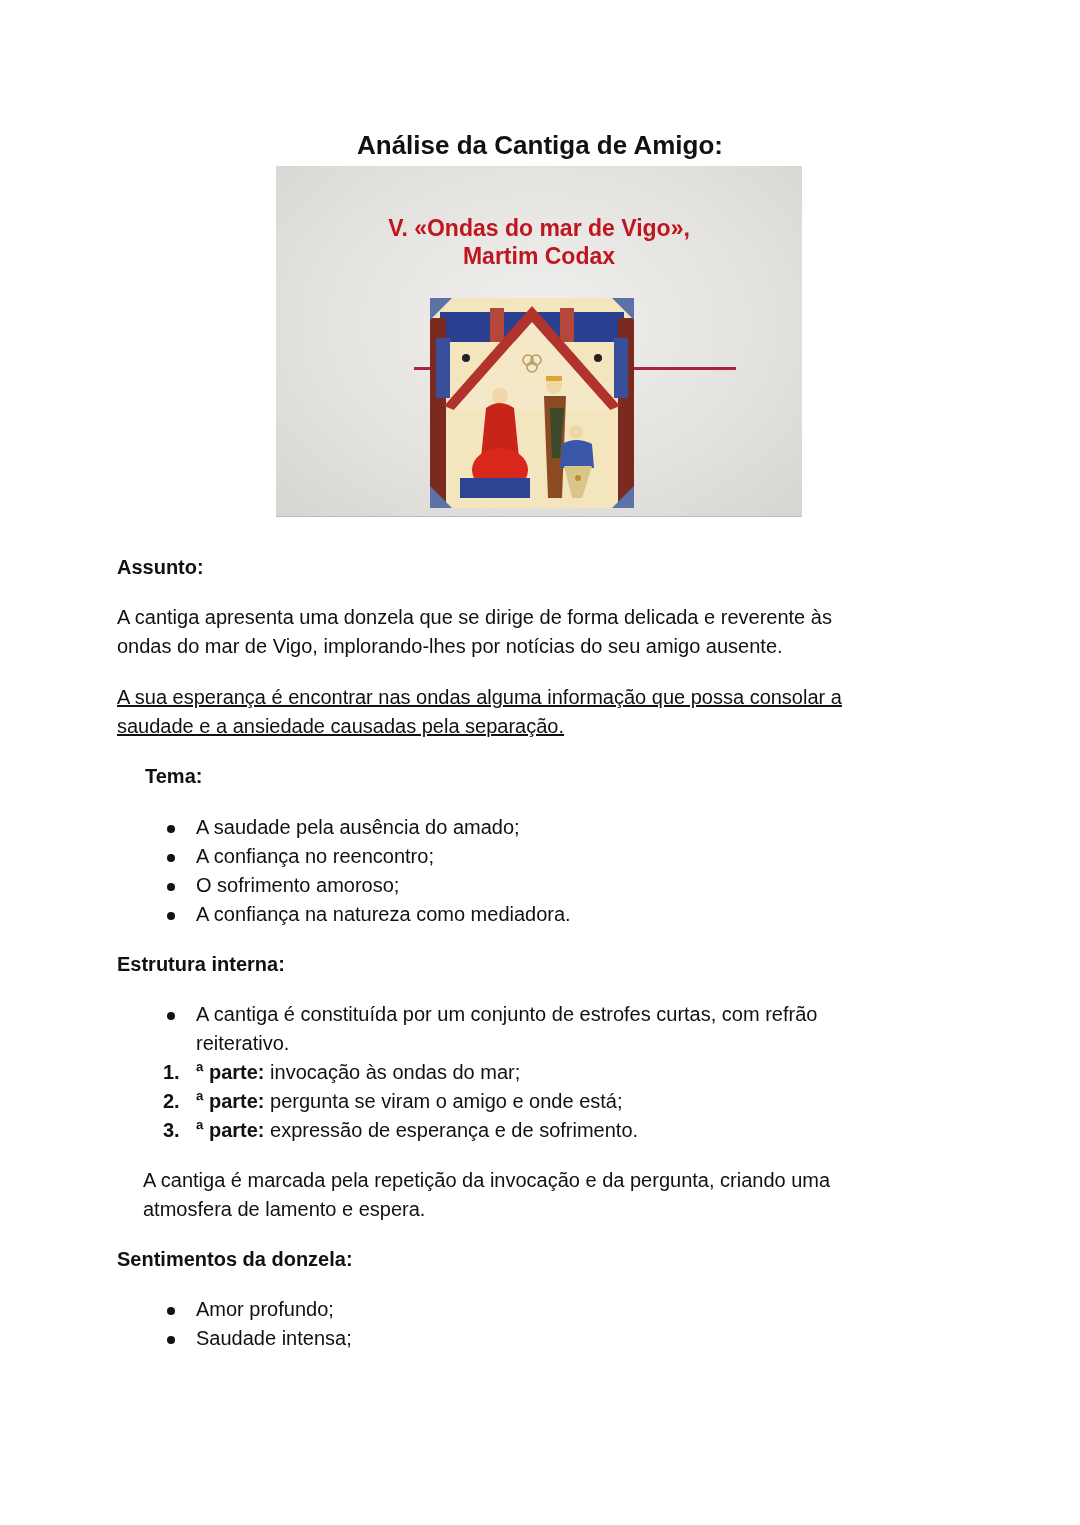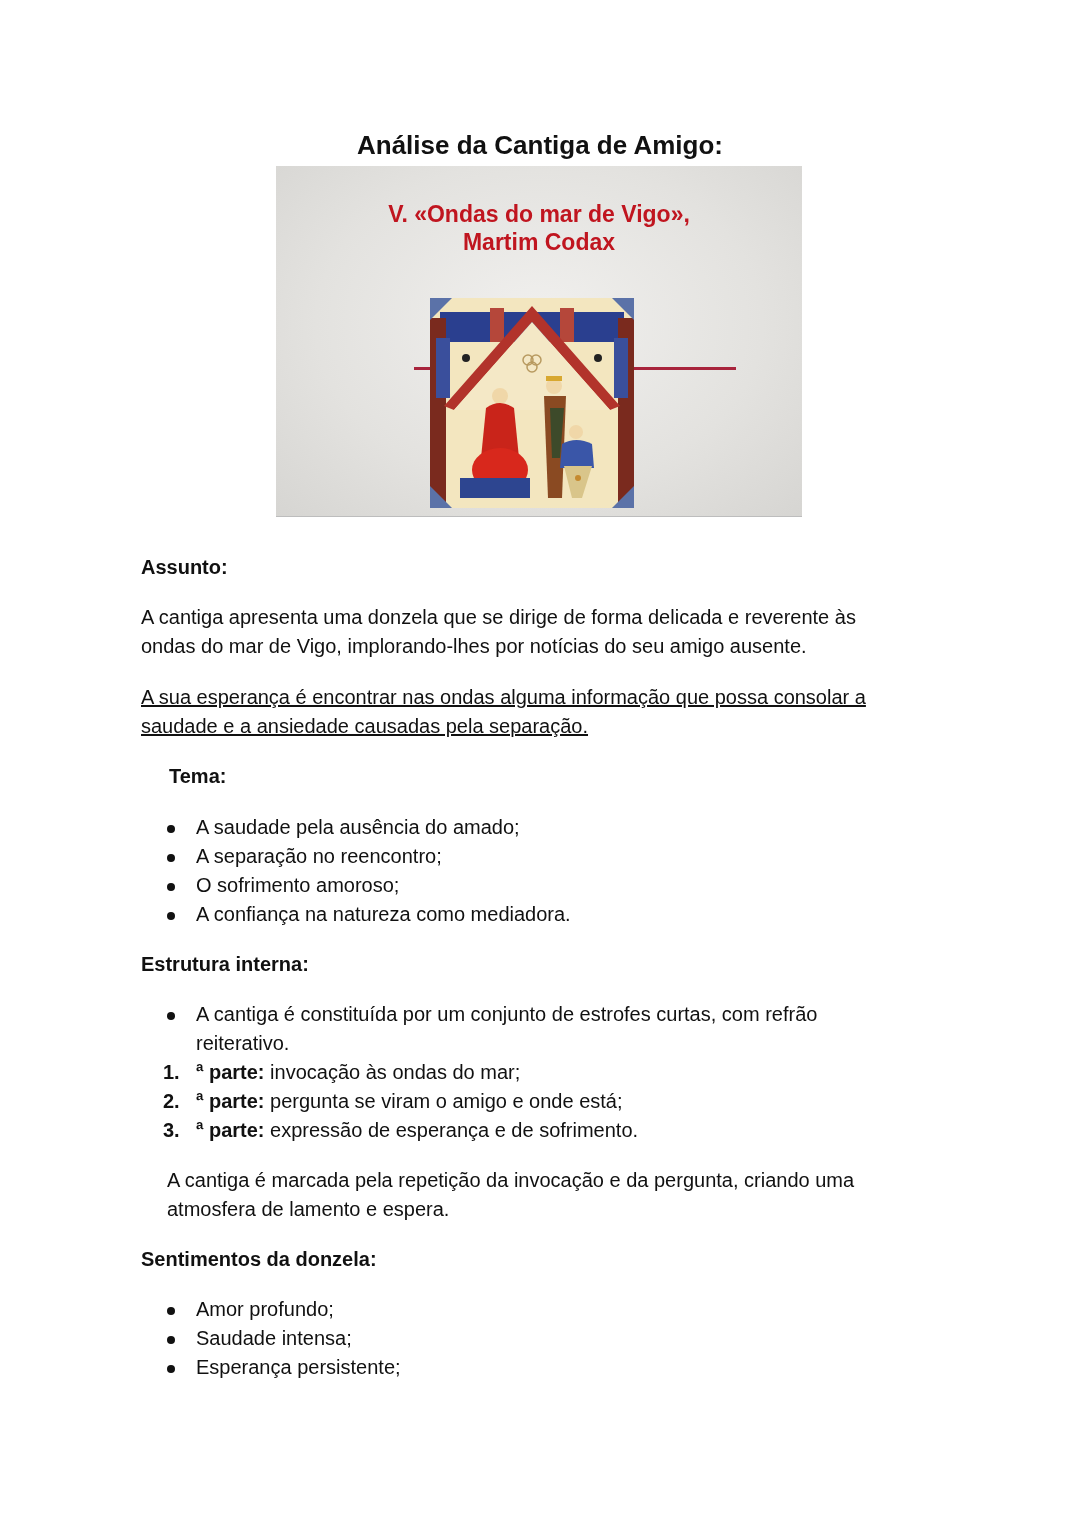--- a/index.html
+++ b/index.html
@@ -3,27 +3,27 @@
 <meta charset="utf-8">
 <style>
   html, body { margin: 0; padding: 0; background: #ffffff; }
   body { width: 1080px; height: 1525px; position: relative; overflow: hidden;
          font-family: "Liberation Sans", sans-serif; color: #111; }
   .page-title { position: absolute; top: 130px; left: 0; width: 1080px; text-align: center;
                 font-weight: bold; font-size: 26px; }
   .slide { position: absolute; left: 276px; top: 166px; width: 526px; height: 350px;
            background: radial-gradient(ellipse at 50% 45%, #f1f0ee 0%, #e3e2df 60%, #d6d5d2 100%);
            border-bottom: 1px solid #bdbdbd; }
-  .slide-title { position: absolute; top: 34px; left: 0; width: 100%; text-align: center;
+  .slide-title { position: absolute; top: 48px; left: 0; width: 100%; text-align: center;
                  color: #c0151f; font-weight: bold; font-size: 23px; line-height: 28px; }
   .slide-line { position: absolute; top: 201px; height: 3px; background: #a8243c; }
   .miniature { position: absolute; left: 154px; top: 132px; width: 204px; height: 210px;
                background: #f4e7c2; overflow: hidden; }
   .corner { position: absolute; width: 0; height: 0; }
-  .text { position: absolute; left: 141px; font-size: 20px; line-height: 29px; width: 800px; }
+  .text { position: absolute; left: 117px; font-size: 20px; line-height: 29px; width: 800px; }
   .h { font-weight: bold; }
   ul.bul { list-style: none; margin: 0; padding: 0; position: absolute; left: 163px; font-size: 20px; line-height: 29px; width: 760px; }
   ul.bul li { position: relative; padding-left: 33px; }
   ul.bul li::before { content: ""; position: absolute; left: 4px; top: 12px; width: 8px; height: 8px; border-radius: 50%; background: #111; }
   .num { position: absolute; left: 163px; font-size: 20px; line-height: 29px; }
   .num b { display: inline-block; width: 33px; }
 </style>
 </head>
 <body>
 
@@ -79,21 +79,21 @@
   <div>ondas do mar de Vigo, implorando-lhes por notícias do seu amigo ausente.</div>
 </div>
 <div class="text" style="top:683px;text-decoration:underline;">
   <div>A sua esperança é encontrar nas ondas alguma informação que possa consolar a</div>
   <div>saudade e a ansiedade causadas pela separação.</div>
 </div>
 
 <div class="text h" style="top:762px;margin-left:28px;">Tema:</div>
 <ul class="bul" style="top:813px;">
   <li>A saudade pela ausência do amado;</li>
-  <li>A separação no reencontro;</li>
+  <li>A confiança no reencontro;</li>
   <li>O sofrimento amoroso;</li>
   <li>A confiança na natureza como mediadora.</li>
 </ul>
 
 <div class="text h" style="top:950px;">Estrutura interna:</div>
 <ul class="bul" style="top:1000px;">
   <li>
     <span>A cantiga é constituída por um conjunto de estrofes curtas, com refrão</span><br>
     <span>reiterativo.</span>
   </li>
@@ -109,14 +109,13 @@
 </div>
 <div class="text" style="top:1166px;margin-left:26px;">
   <div>A cantiga é marcada pela repetição da invocação e da pergunta, criando uma</div>
   <div>atmosfera de lamento e espera.</div>
 </div>
 
 <div class="text h" style="top:1245px;">Sentimentos da donzela:</div>
 <ul class="bul" style="top:1295px;">
   <li>Amor profundo;</li>
   <li>Saudade intensa;</li>
-  <li>Esperança persistente;</li>
 </ul>
 
 </body></html>

